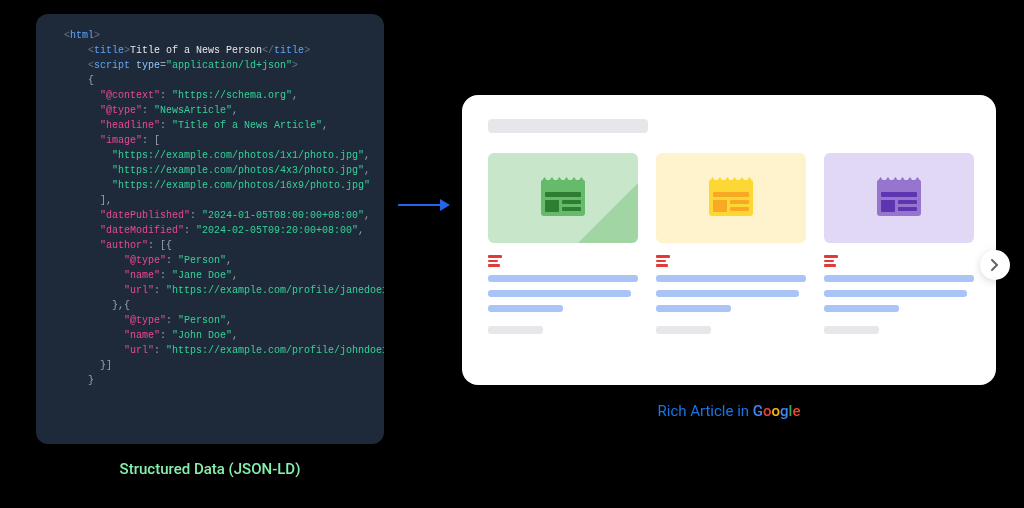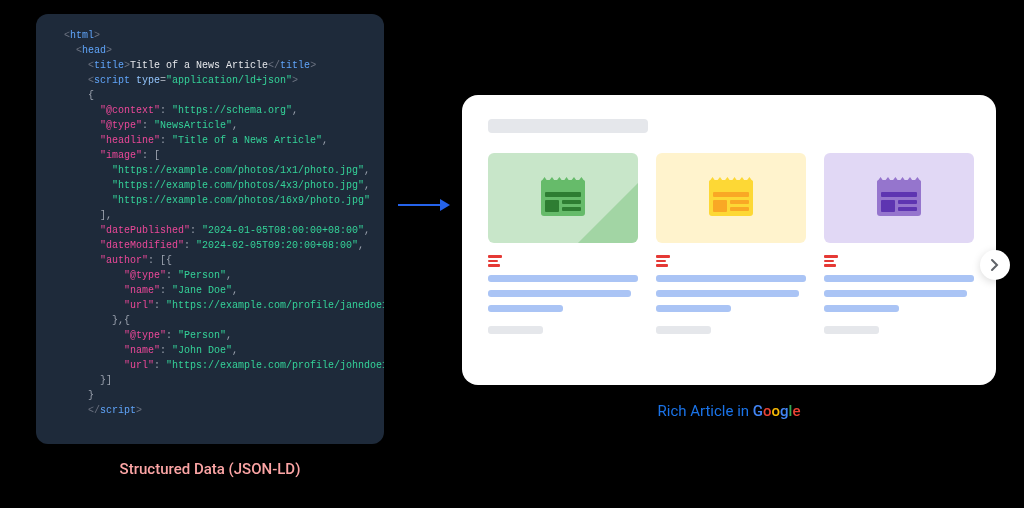--- a/index.html
+++ b/index.html
@@ -33,21 +33,21 @@
     .t-key { color: #ec4899; }
     .t-text { color: #e5e7eb; }
     .t-punc { color: #9ca3af; }
 
     .code-caption {
       position: absolute;
       left: 36px;
       top: 460px;
       width: 348px;
       text-align: center;
-      color: #fca5a5;
+      color: #86efac;
       font-size: 15px;
       font-weight: 500;
     }
 
     .arrow {
       position: absolute;
       left: 398px;
       top: 195px;
       color: #2563eb;
     }
@@ -185,22 +185,21 @@
     .g3 { color: #fbbc05; }
     .g4 { color: #4285f4; }
     .g5 { color: #34a853; }
     .g6 { color: #ea4335; }
   </style>
 </head>
 <body>
 
 <div class="code-panel" id="code-panel">
     <div class="code-line"><span class="t-tag">&lt;</span><span class="t-tagname">html</span><span class="t-tag">&gt;</span></div>
-    <div class="code-line"><span>  </span><span class="t-tag">&lt;</span><span class="t-tagname">head</span><span class="t-tag">&gt;</span></div>
-    <div class="code-line"><span>    </span><span class="t-tag">&lt;</span><span class="t-tagname">title</span><span class="t-tag">&gt;</span><span class="t-text">Title of a News Article</span><span class="t-tag">&lt;/</span><span class="t-tagname">title</span><span class="t-tag">&gt;</span></div>
+    <div class="code-line"><span>    </span><span class="t-tag">&lt;</span><span class="t-tagname">title</span><span class="t-tag">&gt;</span><span class="t-text">Title of a News Person</span><span class="t-tag">&lt;/</span><span class="t-tagname">title</span><span class="t-tag">&gt;</span></div>
     <div class="code-line"><span>    </span><span class="t-tag">&lt;</span><span class="t-tagname">script </span><span class="t-attr">type</span><span class="t-punc">=</span><span class="t-str">"application/ld+json"</span><span class="t-tag">&gt;</span></div>
     <div class="code-line"><span>    </span><span class="t-punc">{</span></div>
     <div class="code-line"><span>      </span><span class="t-key">"@context"</span><span class="t-punc">: </span><span class="t-str">"https://schema.org"</span><span class="t-punc">,</span></div>
     <div class="code-line"><span>      </span><span class="t-key">"@type"</span><span class="t-punc">: </span><span class="t-str">"NewsArticle"</span><span class="t-punc">,</span></div>
     <div class="code-line"><span>      </span><span class="t-key">"headline"</span><span class="t-punc">: </span><span class="t-str">"Title of a News Article"</span><span class="t-punc">,</span></div>
     <div class="code-line"><span>      </span><span class="t-key">"image"</span><span class="t-punc">: [</span></div>
     <div class="code-line"><span>        </span><span class="t-str">"https://example.com/photos/1x1/photo.jpg"</span><span class="t-punc">,</span></div>
     <div class="code-line"><span>        </span><span class="t-str">"https://example.com/photos/4x3/photo.jpg"</span><span class="t-punc">,</span></div>
     <div class="code-line"><span>        </span><span class="t-str">"https://example.com/photos/16x9/photo.jpg"</span></div>
     <div class="code-line"><span>      </span><span class="t-punc">],</span></div>
@@ -209,21 +208,20 @@
     <div class="code-line"><span>      </span><span class="t-key">"author"</span><span class="t-punc">: [{</span></div>
     <div class="code-line"><span>          </span><span class="t-key">"@type"</span><span class="t-punc">: </span><span class="t-str">"Person"</span><span class="t-punc">,</span></div>
     <div class="code-line"><span>          </span><span class="t-key">"name"</span><span class="t-punc">: </span><span class="t-str">"Jane Doe"</span><span class="t-punc">,</span></div>
     <div class="code-line"><span>          </span><span class="t-key">"url"</span><span class="t-punc">: </span><span class="t-str">"https://example.com/profile/janedoe123"</span></div>
     <div class="code-line"><span>        </span><span class="t-punc">},{</span></div>
     <div class="code-line"><span>          </span><span class="t-key">"@type"</span><span class="t-punc">: </span><span class="t-str">"Person"</span><span class="t-punc">,</span></div>
     <div class="code-line"><span>          </span><span class="t-key">"name"</span><span class="t-punc">: </span><span class="t-str">"John Doe"</span><span class="t-punc">,</span></div>
     <div class="code-line"><span>          </span><span class="t-key">"url"</span><span class="t-punc">: </span><span class="t-str">"https://example.com/profile/johndoe123"</span></div>
     <div class="code-line"><span>      </span><span class="t-punc">}]</span></div>
     <div class="code-line"><span>    </span><span class="t-punc">}</span></div>
-    <div class="code-line"><span>    </span><span class="t-tag">&lt;/</span><span class="t-tagname">script</span><span class="t-tag">&gt;</span></div>
   </div>
 <div class="code-caption">Structured Data (JSON-LD)</div>
 
 <div class="arrow">
   <svg width="52" height="20" viewBox="0 0 52 20">
     <line x1="0" y1="10" x2="42" y2="10" stroke="#2563eb" stroke-width="2"></line>
     <polygon points="42,4 52,10 42,16" fill="#2563eb"></polygon>
   </svg>
 </div>
 

